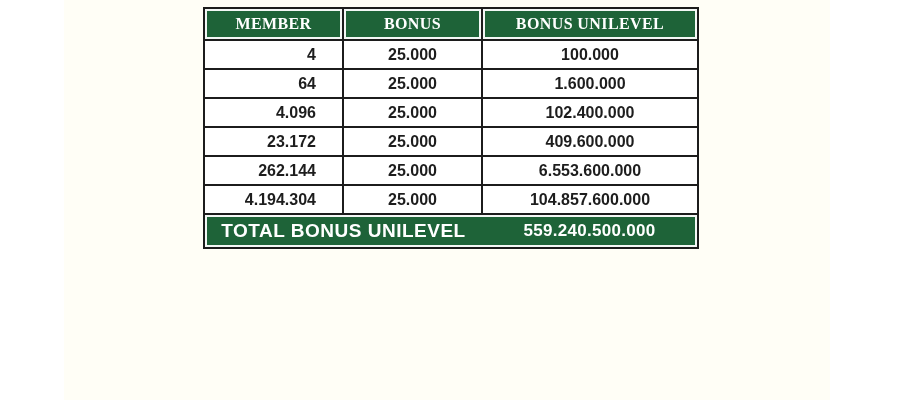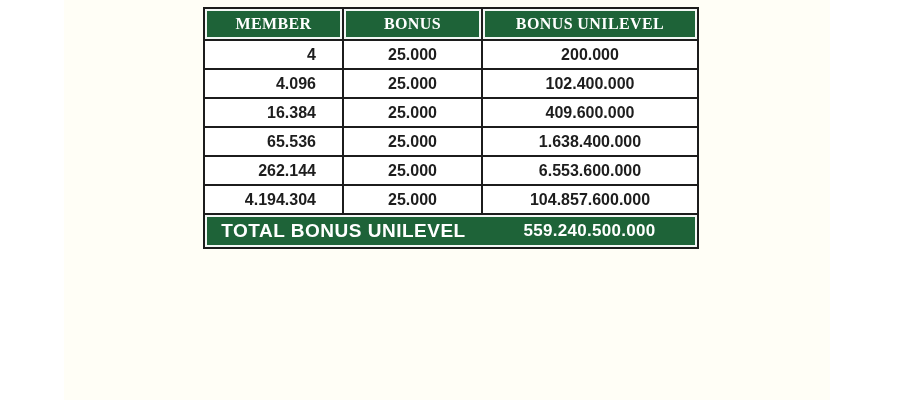--- a/index.html
+++ b/index.html
@@ -112,36 +112,36 @@
       <tr>
         <th>MEMBER</th>
         <th>BONUS</th>
         <th>BONUS UNILEVEL</th>
       </tr>
     </thead>
     <tbody>
         <tr>
           <td class="member">4</td>
           <td class="bonus">25.000</td>
-          <td class="unilevel">200.000</td>
+          <td class="unilevel">100.000</td>
+        </tr>
+        <tr>
+          <td class="member">64</td>
+          <td class="bonus">25.000</td>
+          <td class="unilevel">1.600.000</td>
         </tr>
         <tr>
           <td class="member">4.096</td>
           <td class="bonus">25.000</td>
           <td class="unilevel">102.400.000</td>
         </tr>
         <tr>
-          <td class="member">16.384</td>
+          <td class="member">23.172</td>
           <td class="bonus">25.000</td>
           <td class="unilevel">409.600.000</td>
-        </tr>
-        <tr>
-          <td class="member">65.536</td>
-          <td class="bonus">25.000</td>
-          <td class="unilevel">1.638.400.000</td>
         </tr>
         <tr>
           <td class="member">262.144</td>
           <td class="bonus">25.000</td>
           <td class="unilevel">6.553.600.000</td>
         </tr>
         <tr>
           <td class="member">4.194.304</td>
           <td class="bonus">25.000</td>
           <td class="unilevel">104.857.600.000</td>

